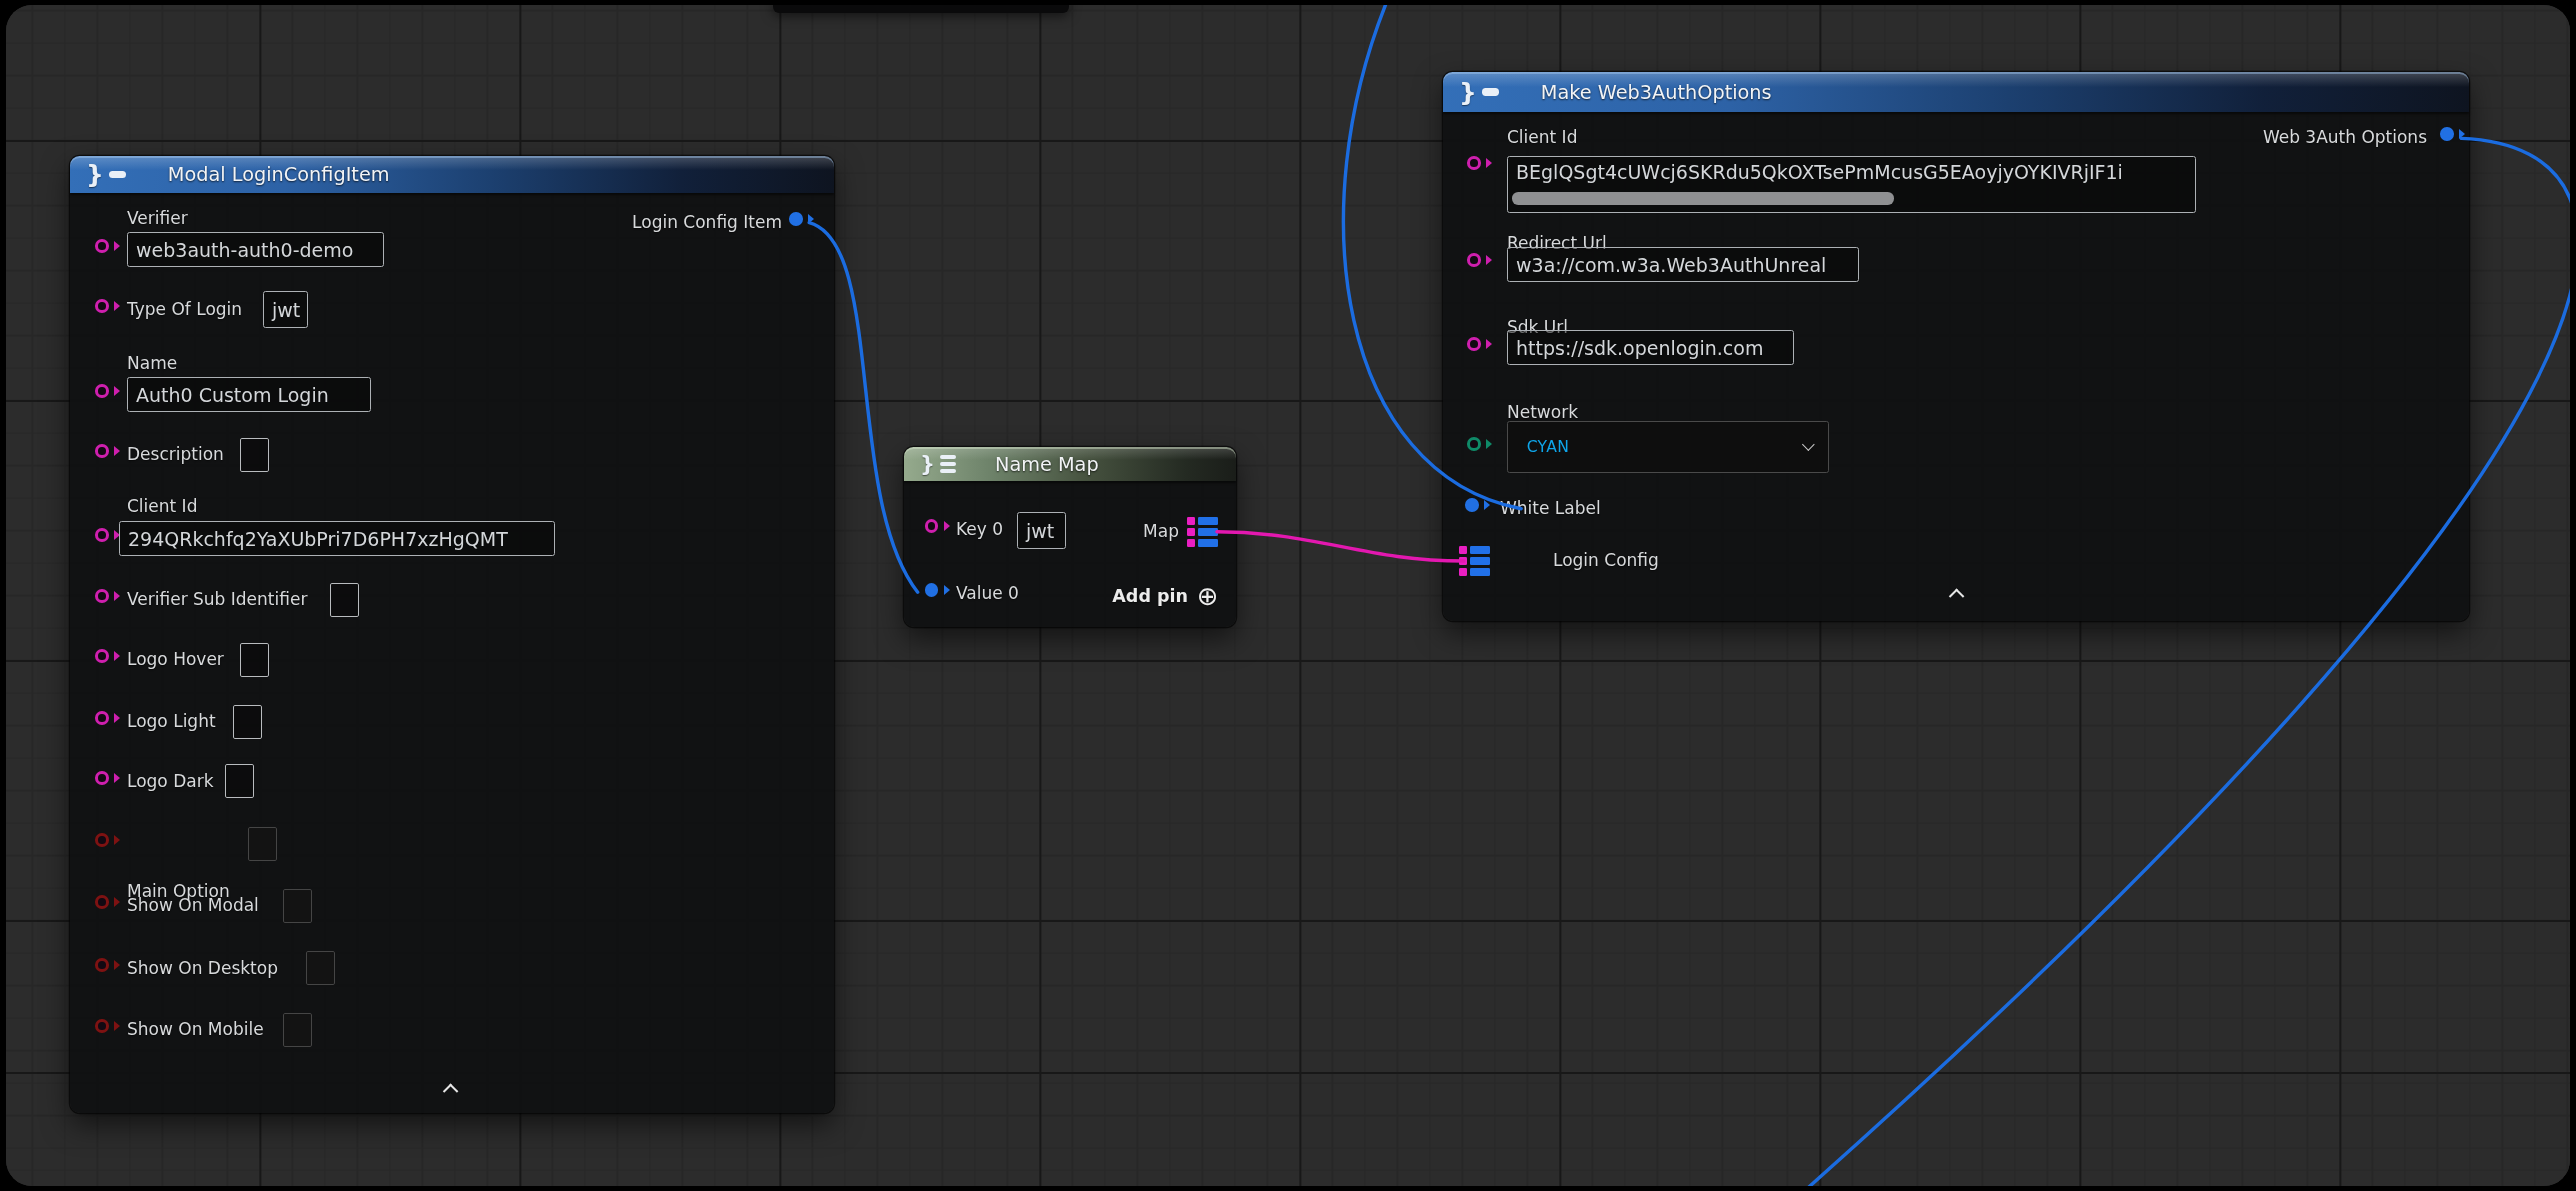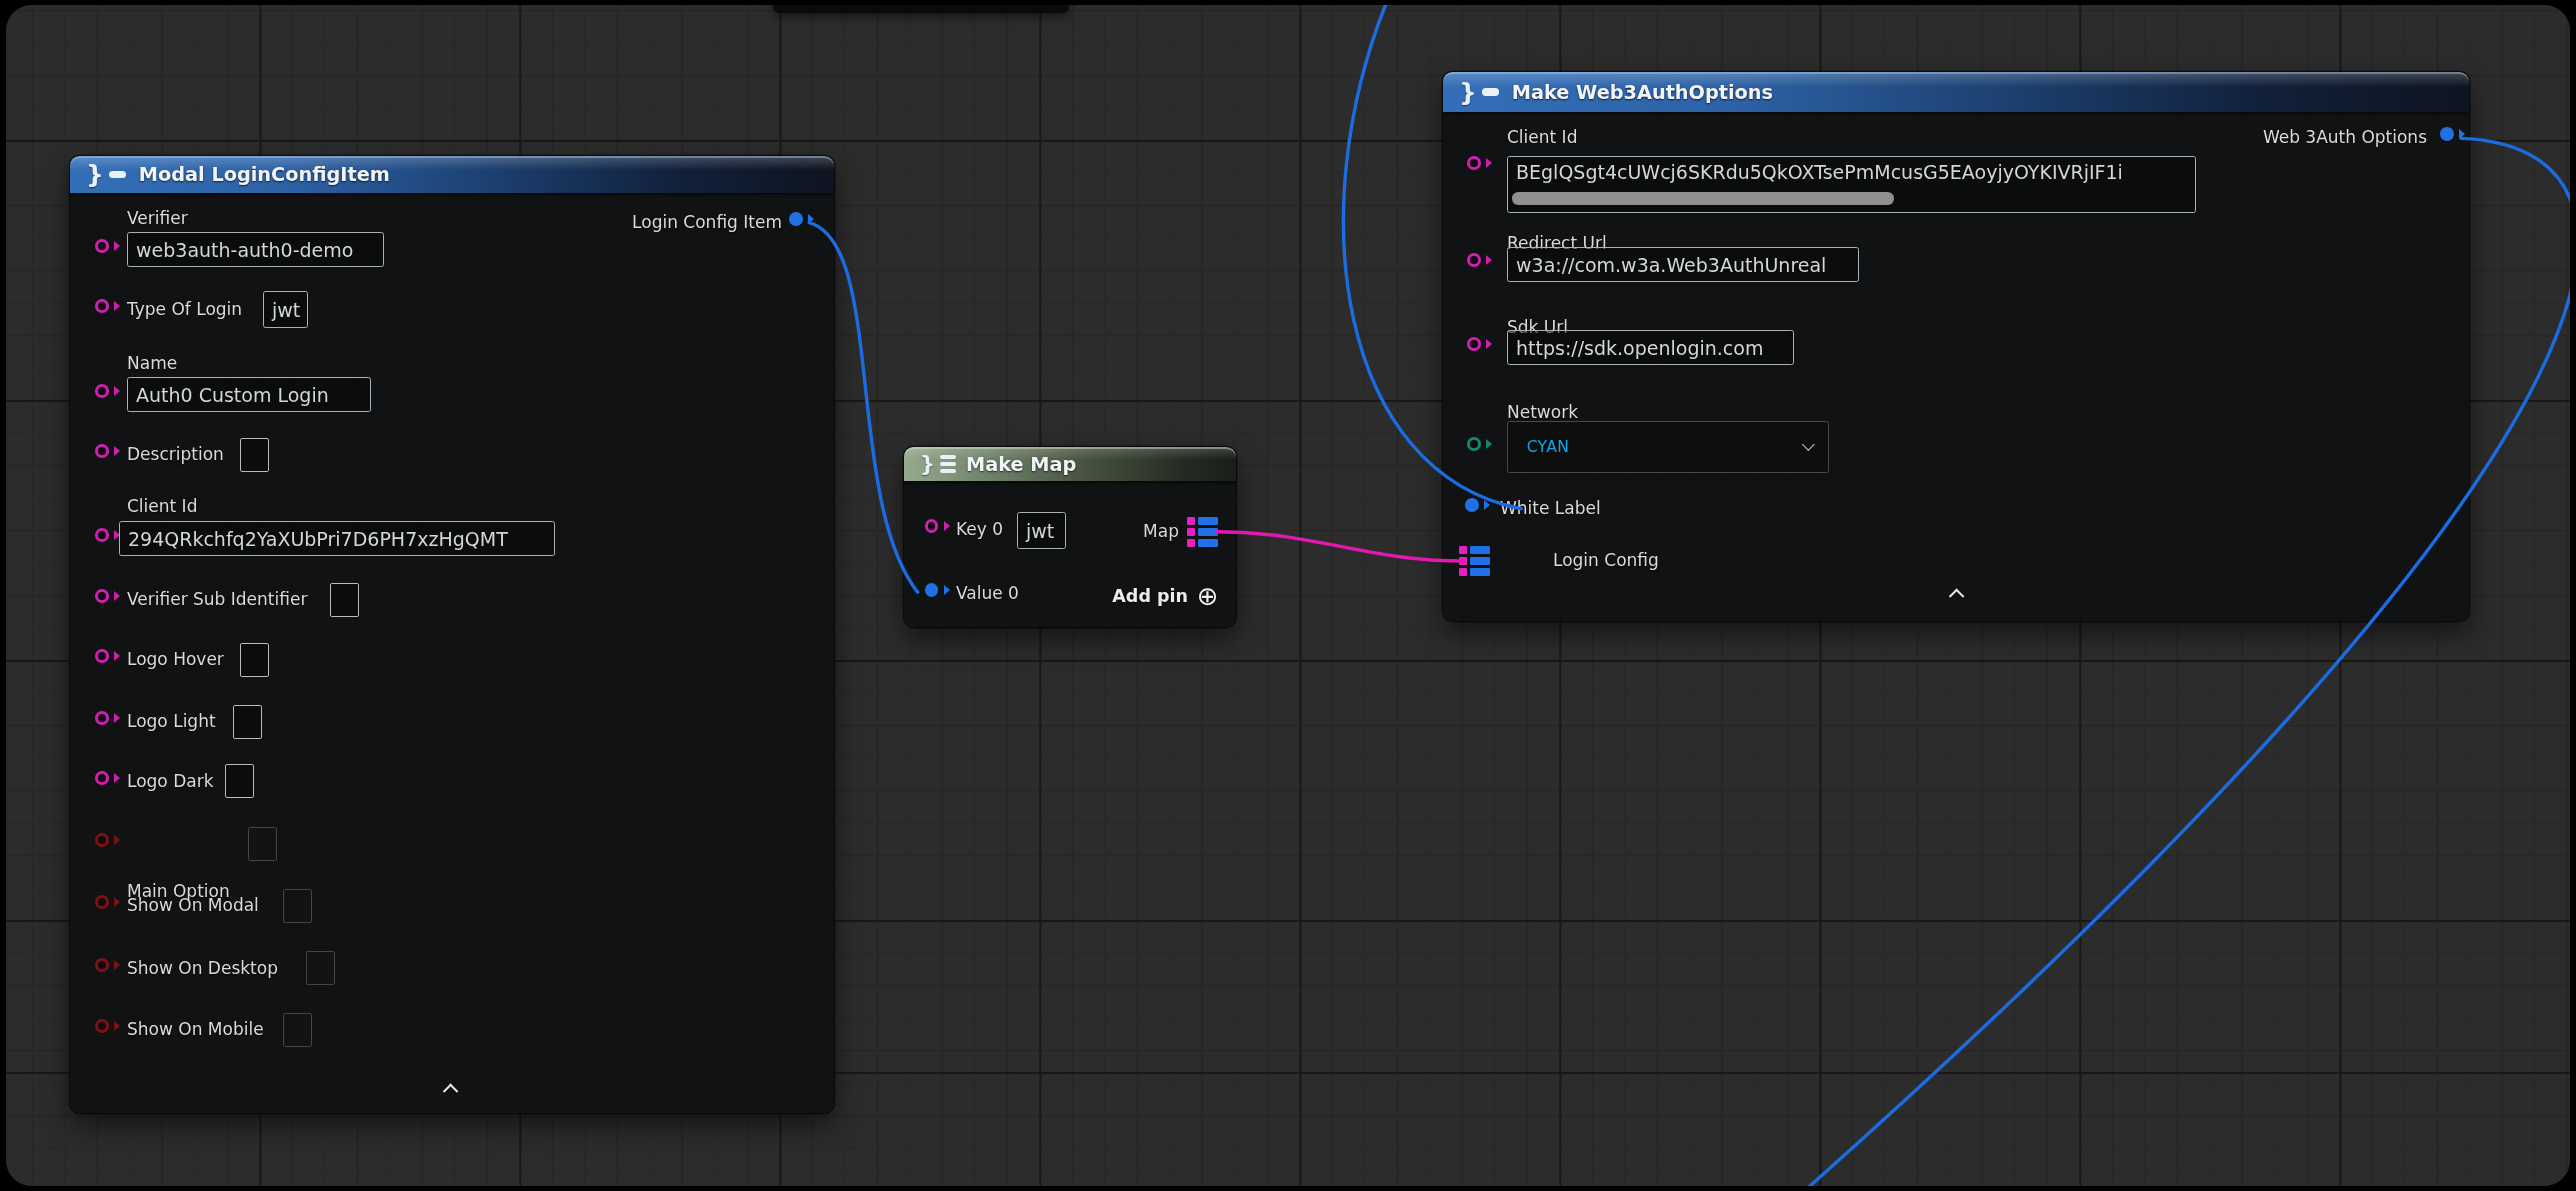--- a/index.html
+++ b/index.html
@@ -23,21 +23,21 @@
   .node{position:absolute;background:rgba(16,17,18,.955);border-radius:10px;z-index:10;
     box-shadow:0 11.2px 27.4px rgba(0,0,0,.55),0 0 0 1.2px rgba(4,4,4,.7);}
   .nhead{position:absolute;left:0;top:0;right:0;display:flex;align-items:center;gap:12.5px;
     padding-left:16px;border-radius:9.4px 9.4px 0 0;overflow:hidden;
     box-shadow:inset 0 1.9px 0 rgba(165,200,238,.45),0 1.2px 2.5px rgba(0,0,0,.55);}
   .nhead.blue{background:linear-gradient(180deg,rgba(255,255,255,.22),rgba(255,255,255,0) 38%),
     linear-gradient(90deg,#336fb8 0%,#2d62a6 28%,#1c4070 55%,#11203a 80%,#0e1420 100%);}
   .nhead.green{background:linear-gradient(180deg,rgba(255,255,255,.18),rgba(255,255,255,0) 38%),
     linear-gradient(90deg,#95aa8d 0%,#6f846b 25%,#46523f 55%,#242a22 85%,#1a1d19 100%);
     box-shadow:inset 0 1.9px 0 rgba(215,230,205,.45),0 1.2px 2.5px rgba(0,0,0,.55);}
-  .ntitle{font-size:19.3px;font-weight:700;color:#f2f4f6;text-shadow:0 1.2px 1.9px rgba(0,0,0,.7);white-space:nowrap;}
+  .ntitle{font-size:19.3px;font-weight:400;color:#f2f4f6;text-shadow:0 1.2px 1.9px rgba(0,0,0,.7);white-space:nowrap;margin-left:29px;}
   .hicon{display:flex;align-items:center;gap:5px;}
   .hicon .brace{font-size:25px;font-weight:700;color:#eaf0f7;line-height:1;text-shadow:0 1.2px 1.2px rgba(0,0,0,.5);}
   .hicon .pill{width:17.5px;height:7.5px;background:#eaf0f7;border-radius:3.7px;}
   .hicon .bars{display:flex;flex-direction:column;gap:3.1px;}
   .hicon .bars i{width:16px;height:3.7px;background:#eaf0f7;border-radius:1.9px;}
   .plabel{position:absolute;font-size:17px;color:#d8dadc;white-space:nowrap;text-shadow:0 1.2px 1.2px rgba(0,0,0,.55);line-height:21px;}
   .pin{position:absolute;width:13.7px;height:13.7px;border-radius:50%;border:3.7px solid var(--c,#cf1fae);background:#120912;}
   .pin::after{content:"";position:absolute;left:16px;top:50%;transform:translateY(-50%);
     border-left:6.9px solid var(--c,#cf1fae);border-top:5px solid transparent;border-bottom:5px solid transparent;}
   .pin.filled{background:var(--c);}
@@ -152,21 +152,21 @@
   <div class="node" style="left:904px;top:447px;width:332px;height:180px;">
     <div class="nhead green" style="height:34px;gap:10px;">
       <span class="hicon">
             <span class="brace" style="font-size:21px;">}</span>
             <span class="bars">
               <i></i>
               <i></i>
               <i></i>
             </span>
           </span>
-      <span class="ntitle">Make Map</span>
+      <span class="ntitle">Name Map</span>
     </div>
 
     <span class="pin c-str" style="left:20.6px;top:72px;"></span>
     <span class="plabel" style="left:52px;top:72px;">Key 0</span>
     <div class="tfield" style="left:113px;top:65px;width:49px;height:37px;">jwt</div>
 
     <span class="plabel out-label" style="right:57px;top:74px;">Map</span>
     <span class="map-pin" style="left:283px;top:70px;">
       <span class="col">
             <i></i>

